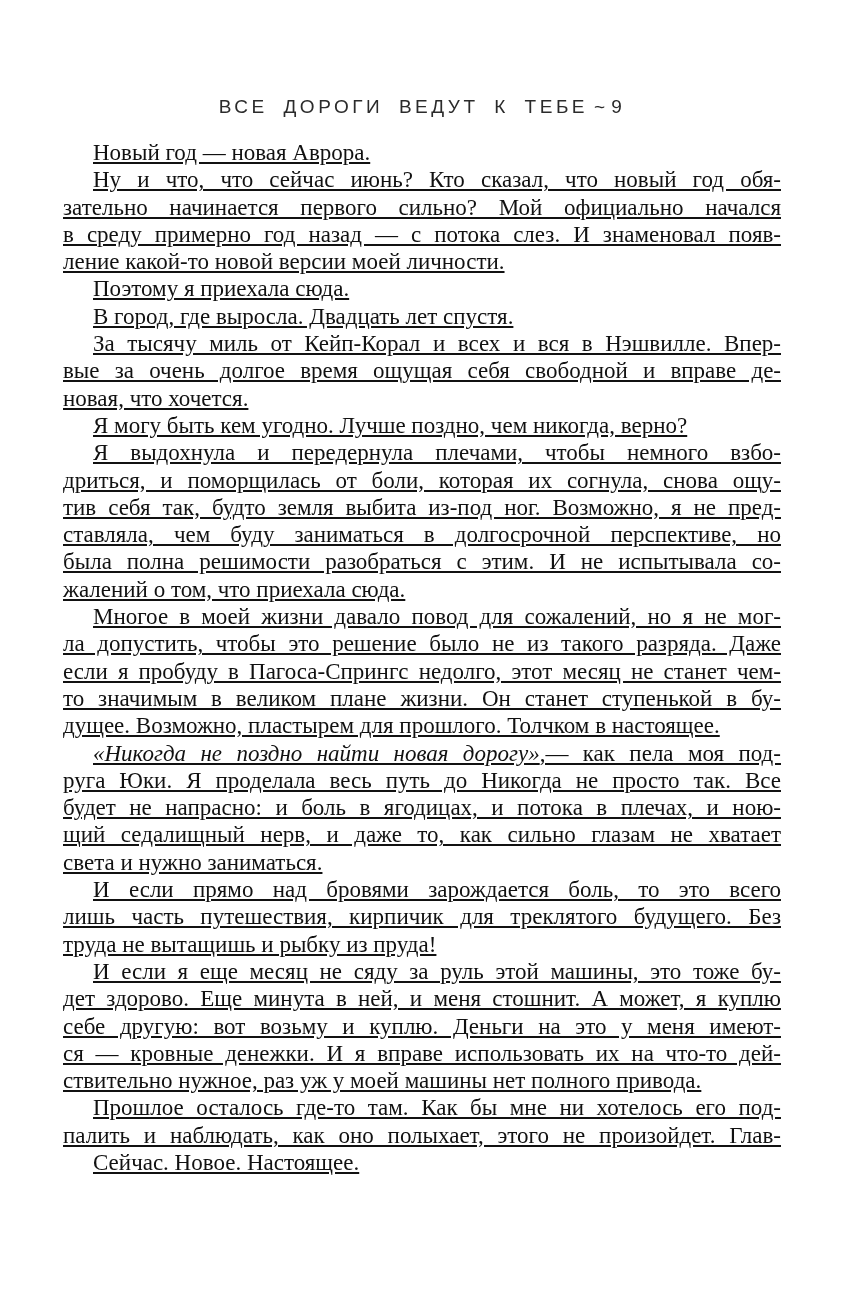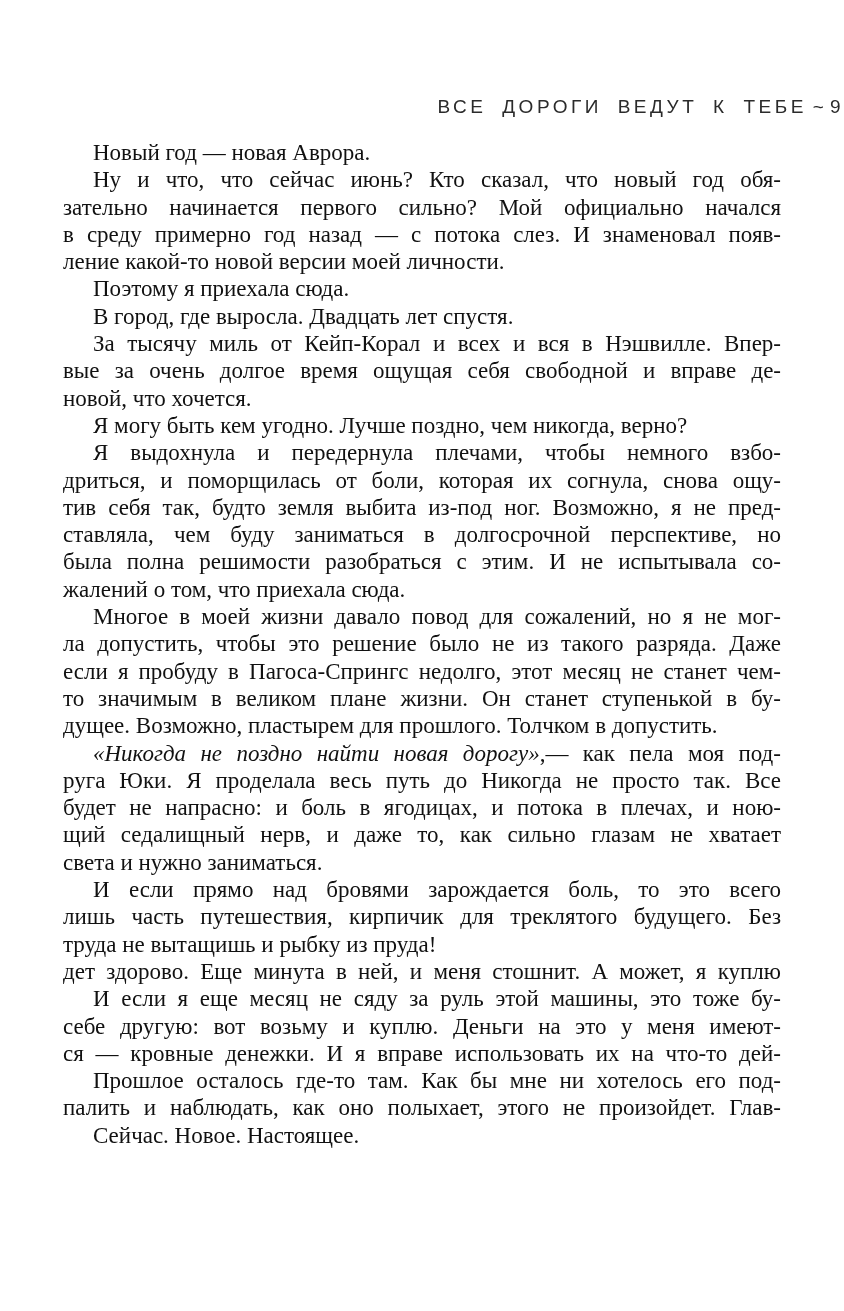--- a/index.html
+++ b/index.html
@@ -14,21 +14,21 @@
     background: #ffffff;
     overflow: hidden;
     font-family: "Liberation Serif", serif;
     color: #111111;
   }
   .running-header {
     position: absolute;
     top: 96px;
     left: 0;
     width: 100%;
-    text-align: right;
+    text-align: center;
     font-family: "Liberation Sans", sans-serif;
     font-size: 19px;
     font-weight: 400;
     letter-spacing: 3.5px;
     word-spacing: 7px;
     color: #2b2b2b;
     white-space: nowrap;
   }
   .running-header .sep {
     letter-spacing: 0;
@@ -44,20 +44,21 @@
   }
   .paragraph {
     margin: 0;
     padding: 0;
   }
   .line {
     text-align: justify;
     text-align-last: justify;
     white-space: nowrap;
     overflow: visible;
+    text-decoration: underline;
   }
   .line.first {
     text-indent: 30px;
   }
   .line.last {
     text-align-last: left;
   }
   .italic {
     font-style: italic;
   }
@@ -83,57 +84,58 @@
       </div>
       <div class="paragraph">
         <div class="line first last"><span>Поэтому я приехала сюда.</span></div>
       </div>
       <div class="paragraph">
         <div class="line first last"><span>В город, где выросла. Двадцать лет спустя.</span></div>
       </div>
       <div class="paragraph">
         <div class="line first"><span>За тысячу миль от Кейп-Корал и всех и вся в Нэшвилле. Впер-</span></div>
         <div class="line"><span>вые за очень долгое время ощущая себя свободной и вправе де-</span></div>
-        <div class="line last"><span>новой, что хочется.</span></div>
+        <div class="line last"><span>новая, что хочется.</span></div>
       </div>
       <div class="paragraph">
         <div class="line first last"><span>Я могу быть кем угодно. Лучше поздно, чем никогда, верно?</span></div>
       </div>
       <div class="paragraph">
         <div class="line first"><span>Я выдохнула и передернула плечами, чтобы немного взбо-</span></div>
         <div class="line"><span>дриться, и поморщилась от боли, которая их согнула, снова ощу-</span></div>
         <div class="line"><span>тив себя так, будто земля выбита из-под ног. Возможно, я не пред-</span></div>
         <div class="line"><span>ставляла, чем буду заниматься в долгосрочной перспективе, но</span></div>
         <div class="line"><span>была полна решимости разобраться с этим. И не испытывала со-</span></div>
         <div class="line last"><span>жалений о том, что приехала сюда.</span></div>
       </div>
       <div class="paragraph">
         <div class="line first"><span>Многое в моей жизни давало повод для сожалений, но я не мог-</span></div>
         <div class="line"><span>ла допустить, чтобы это решение было не из такого разряда. Даже</span></div>
         <div class="line"><span>если я пробуду в Пагоса-Спрингс недолго, этот месяц не станет чем-</span></div>
         <div class="line"><span>то значимым в великом плане жизни. Он станет ступенькой в бу-</span></div>
-        <div class="line last"><span>дущее. Возможно, пластырем для прошлого. Толчком в допустить.</span></div>
+        <div class="line last"><span>дущее. Возможно, пластырем для прошлого. Толчком в настоящее.</span></div>
       </div>
       <div class="paragraph">
         <div class="line first"><span class="italic">«Никогда не поздно найти новая дорогу»</span><span>,— как пела моя под-</span></div>
         <div class="line"><span>руга Юки. Я проделала весь путь до Никогда не просто так. Все</span></div>
         <div class="line"><span>будет не напрасно: и боль в ягодицах, и потока в плечах, и ною-</span></div>
         <div class="line"><span>щий седалищный нерв, и даже то, как сильно глазам не хватает</span></div>
         <div class="line last"><span>света и нужно заниматься.</span></div>
       </div>
       <div class="paragraph">
         <div class="line first"><span>И если прямо над бровями зарождается боль, то это всего</span></div>
         <div class="line"><span>лишь часть путешествия, кирпичик для треклятого будущего. Без</span></div>
         <div class="line last"><span>труда не вытащишь и рыбку из пруда!</span></div>
       </div>
       <div class="paragraph">
+        <div class="line first"><span>И если я еще месяц не сяду за руль этой машины, это тоже бу-</span></div>
         <div class="line"><span>дет здорово. Еще минута в ней, и меня стошнит. А может, я куплю</span></div>
-        <div class="line first"><span>И если я еще месяц не сяду за руль этой машины, это тоже бу-</span></div>
         <div class="line"><span>себе другую: вот возьму и куплю. Деньги на это у меня имеют-</span></div>
         <div class="line"><span>ся — кровные денежки. И я вправе использовать их на что-то дей-</span></div>
+        <div class="line last"><span>ствительно нужное, раз уж у моей машины нет полного привода.</span></div>
       </div>
       <div class="paragraph">
         <div class="line first"><span>Прошлое осталось где-то там. Как бы мне ни хотелось его под-</span></div>
         <div class="line"><span>палить и наблюдать, как оно полыхает, этого не произойдет. Глав-</span></div>
       </div>
       <div class="paragraph">
         <div class="line first last"><span>Сейчас. Новое. Настоящее.</span></div>
       </div>
     </div>
 

